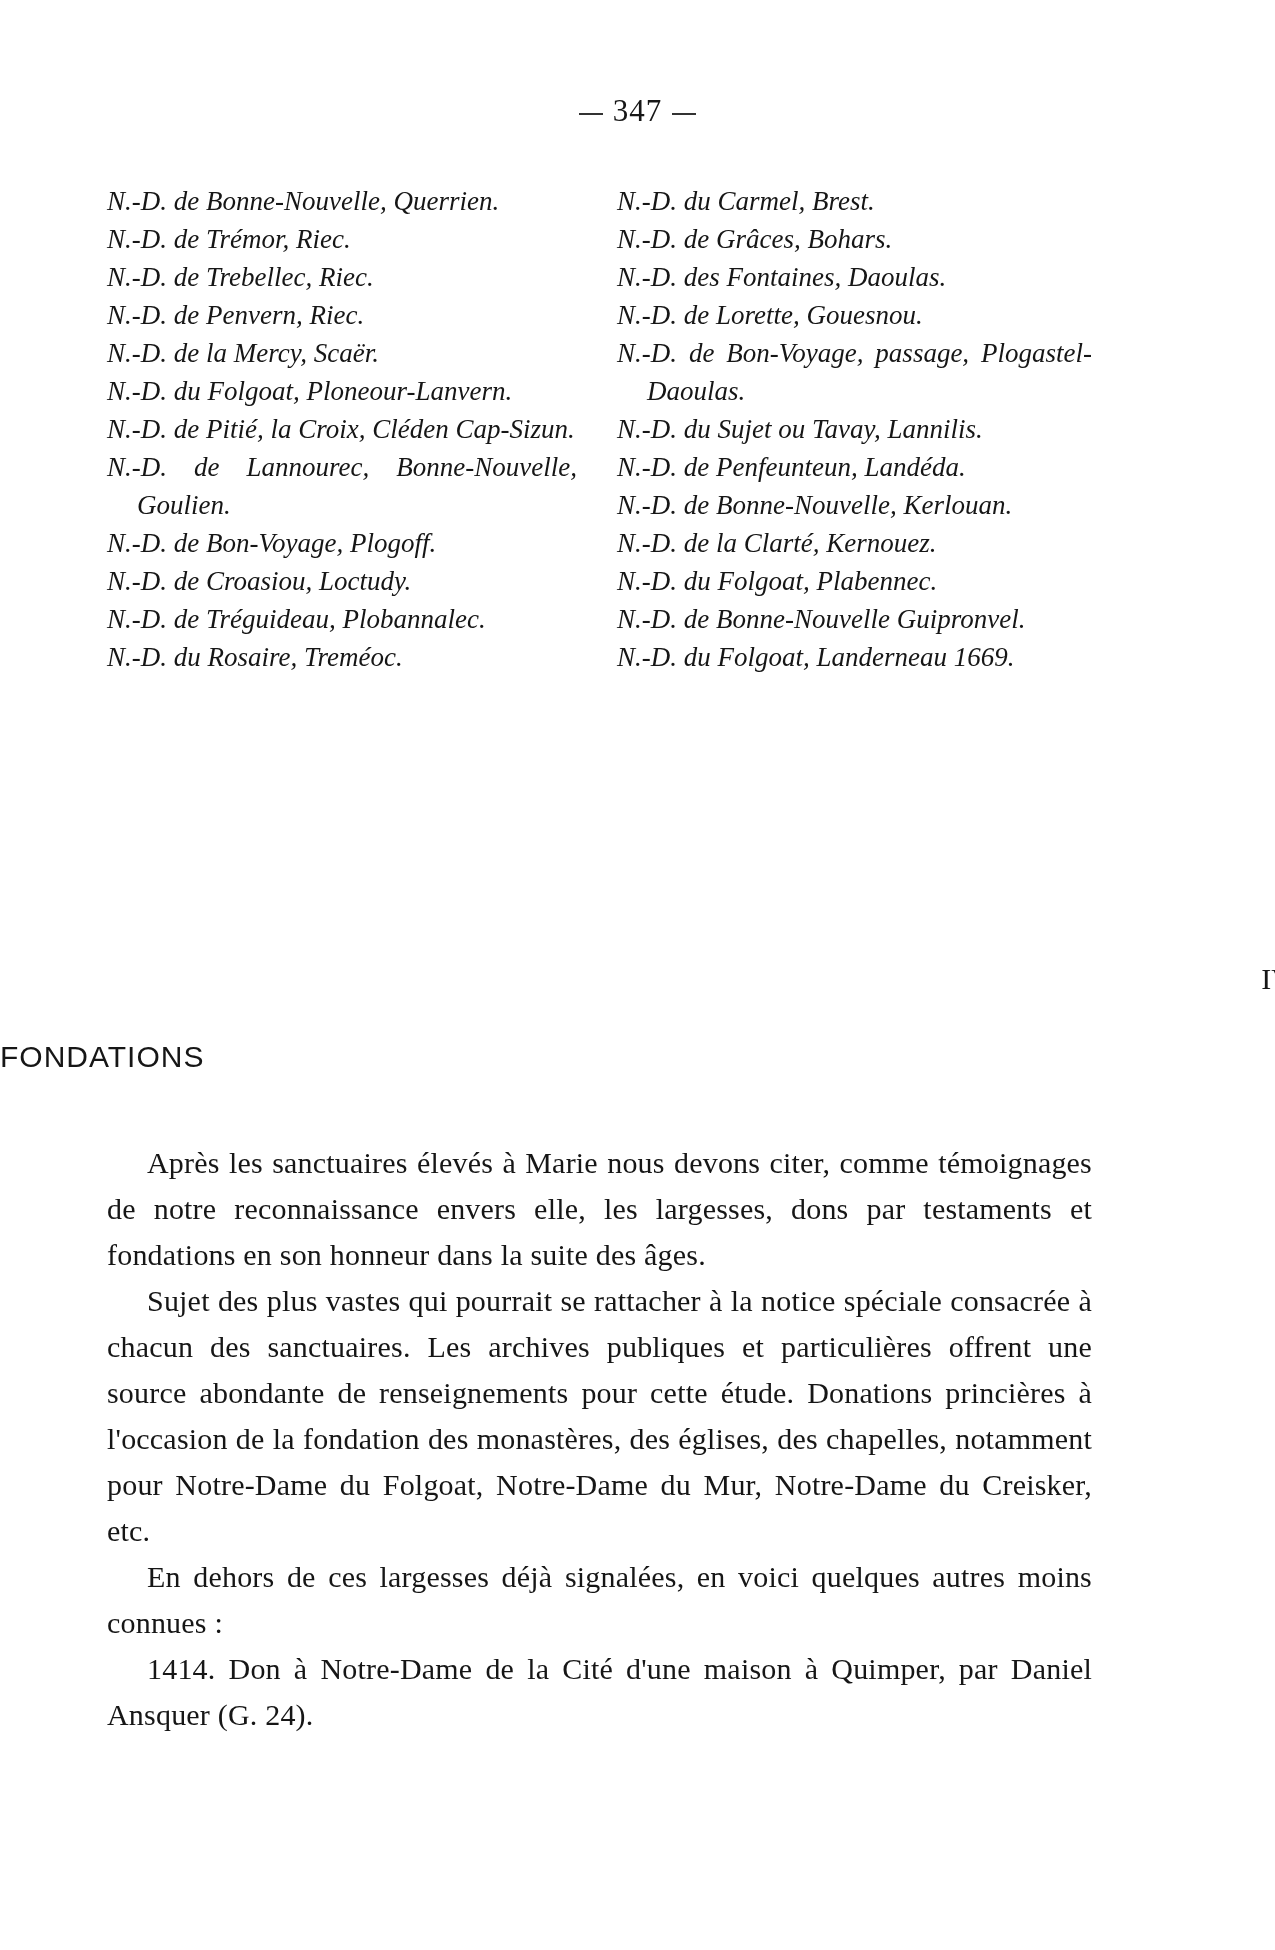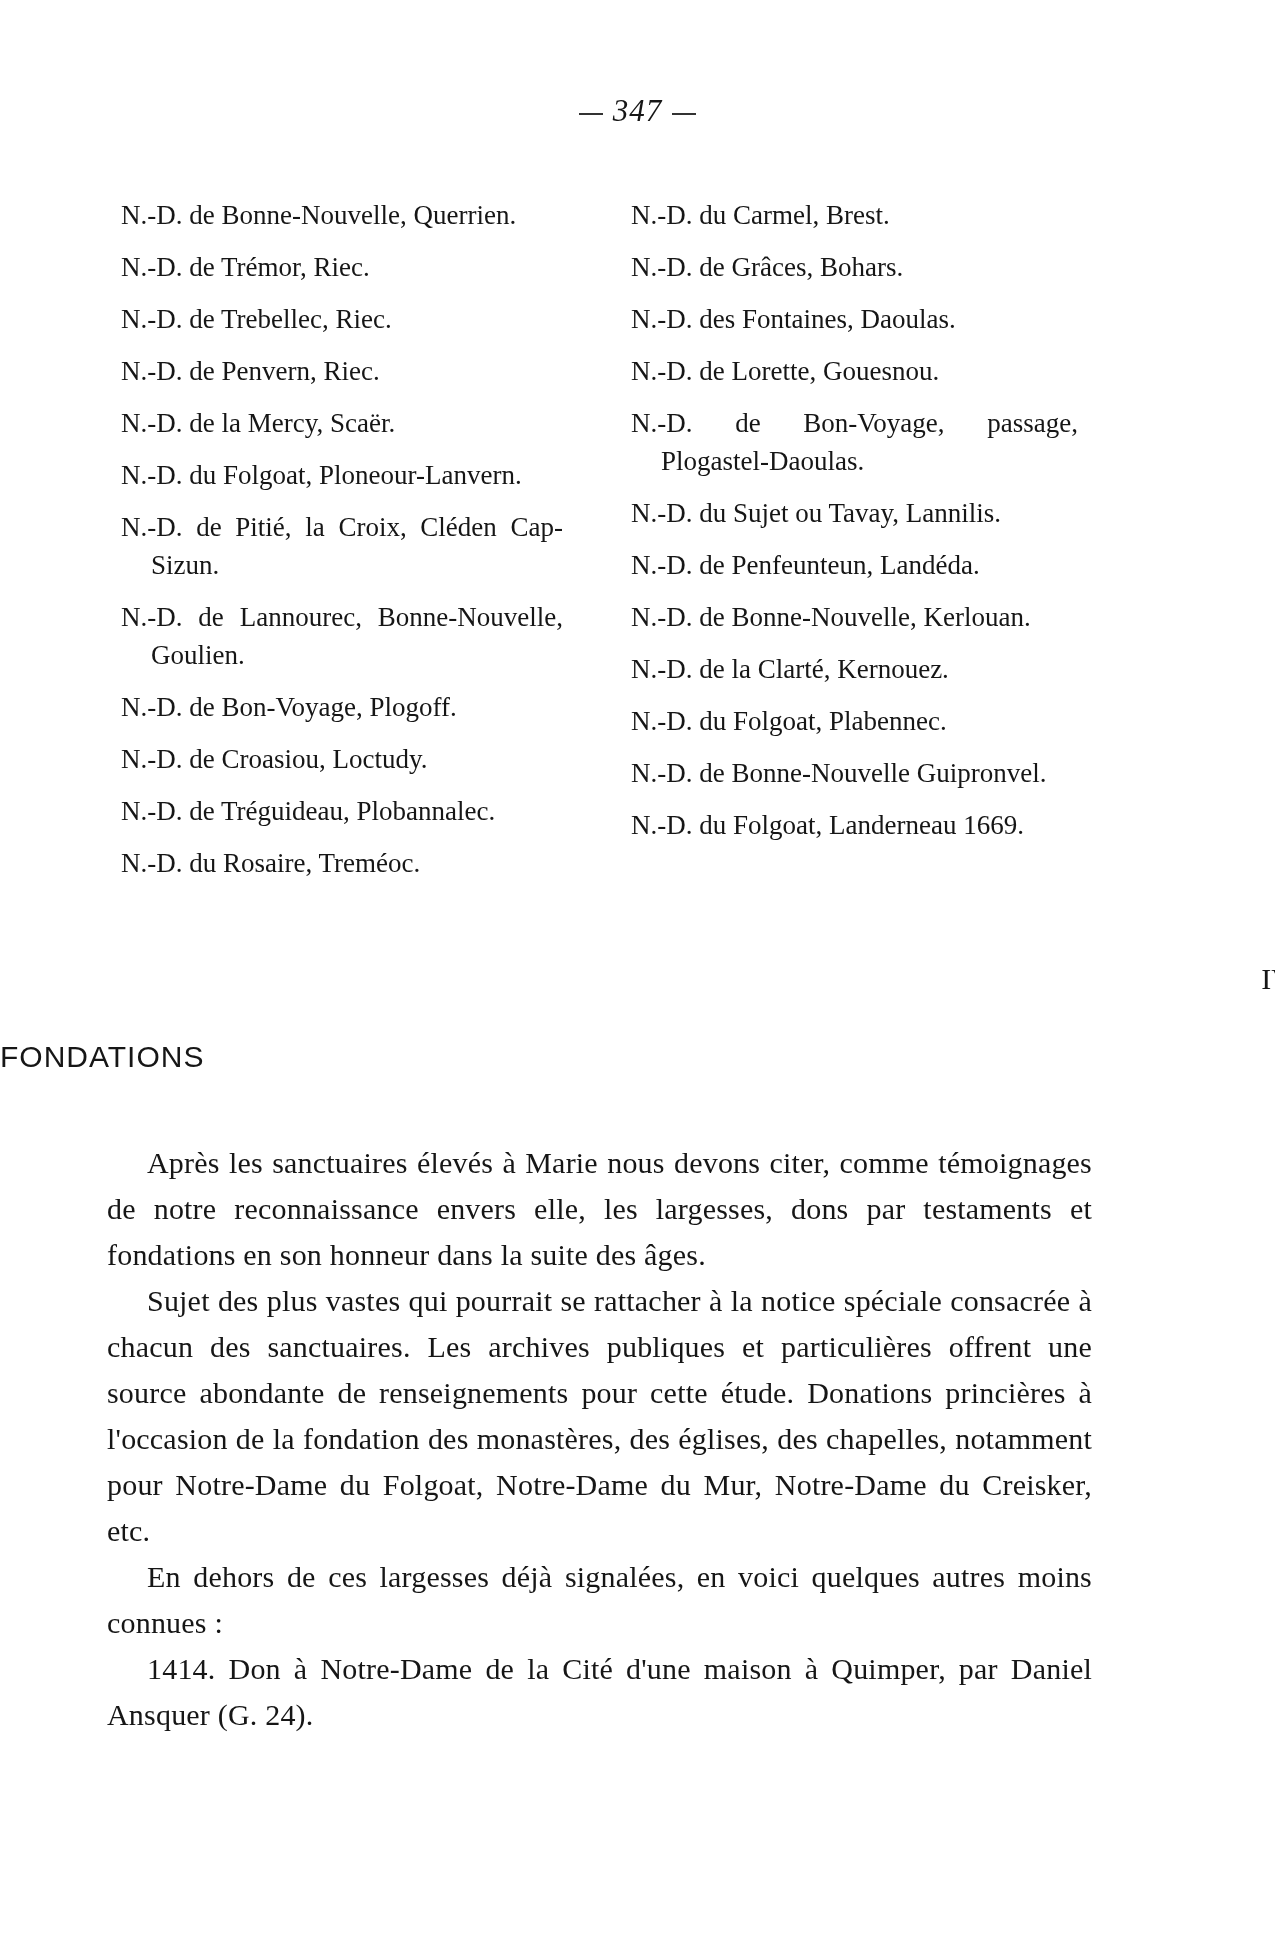--- a/index.html
+++ b/index.html
@@ -2,27 +2,27 @@
 <html><head>
 <meta charset="utf-8">
 <style>
   html, body { margin: 0; padding: 0; background: #ffffff; }
   body {
     width: 1275px; height: 1950px; position: relative; overflow: hidden;
     font-family: "Liberation Serif", "DejaVu Serif", serif; color: #161616;
   }
   .page-number {
     position: absolute; top: 93px; left: 0; width: 1275px; text-align: center;
-    font-size: 31px; letter-spacing: 1px; font-style: italic;
+    font-size: 31px; letter-spacing: 1px;
   }
   .page-number .dash { display: inline-block; width: 24px; border-top: 2px solid #333; vertical-align: middle; margin: 0 10px; }
   .col { position: absolute; top: 182px; font-size: 27px; line-height: 38px; }
   .col-left { left: 107px; width: 470px; }
   .col-right { left: 617px; width: 475px; }
-  .entry { margin: 14px; padding-left: 30px; text-indent: -30px; text-align: justify; text-align-last: left; }
+  .entry { margin: 0; padding-left: 30px; text-indent: -30px; text-align: justify; text-align-last: left; font-style: italic; }
   .section-number { position: absolute; top: 962px; left: 18px; width: 1275px; text-align: right; font-size: 30px; }
   .section-title { position: absolute; top: 1040px; left: 0; width: 1275px; font-size: 30px; letter-spacing: 1px; font-family: "Liberation Sans", "DejaVu Sans", sans-serif; }
   .body-text { position: absolute; top: 1140px; left: 107px; width: 985px; font-size: 30px; line-height: 46px; font-family: Liberation Serif, serif; letter-spacing: 0.2px; }
   .para { margin: 0; text-indent: 40px; text-align: justify; }
 </style>
 </head>
 <body>
 
 <div class="page-number">
   <span class="dash"></span><span>347</span><span class="dash"></span>

